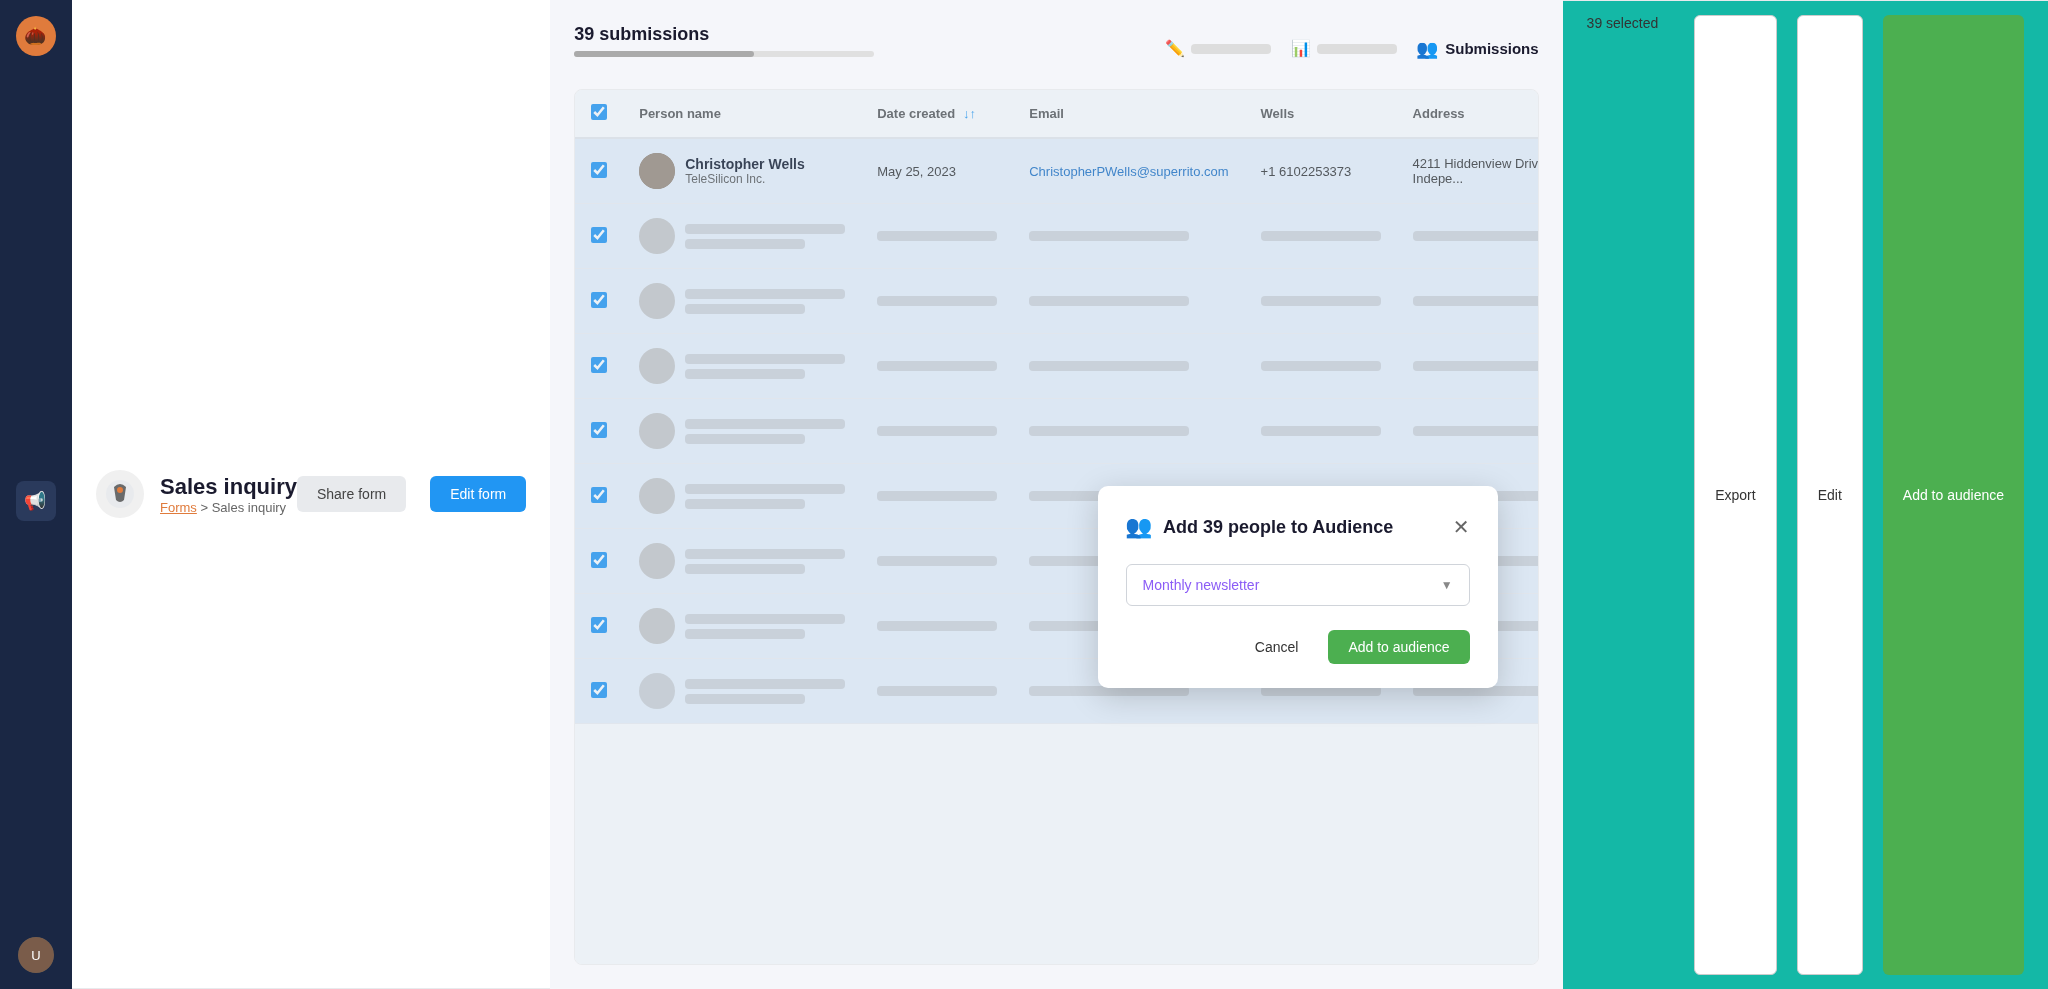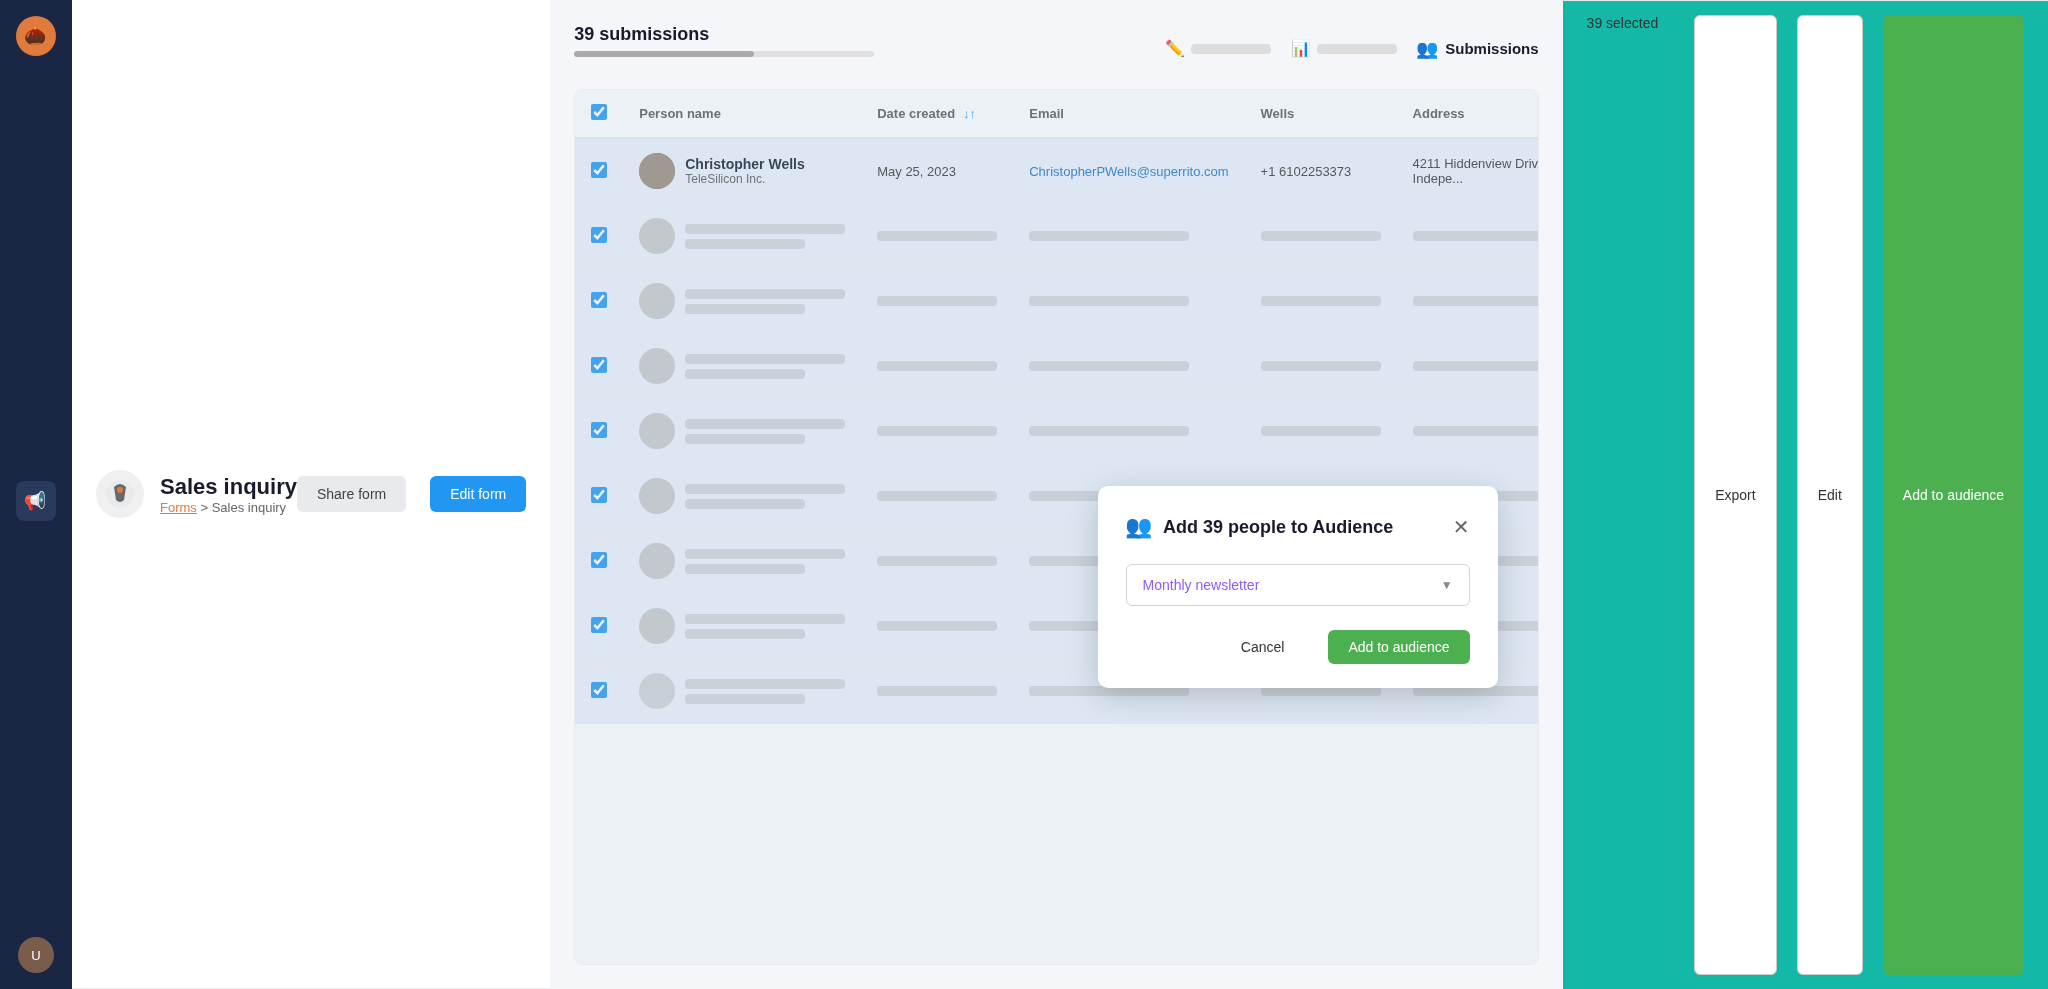--- a/index.html
+++ b/index.html
@@ -366,21 +366,21 @@
       color: #8b5cf6;
     }
     .modal-select-arrow {
       font-size: 12px;
       color: #888;
     }
     .modal-actions {
       display: flex;
       align-items: center;
       justify-content: flex-end;
-      gap: 28px;
+      gap: 14px;
     }
     .modal-cancel {
       background: none;
       border: none;
       font-size: 14px;
       color: #333;
       cursor: pointer;
       padding: 9px 16px;
     }
     .modal-confirm {

